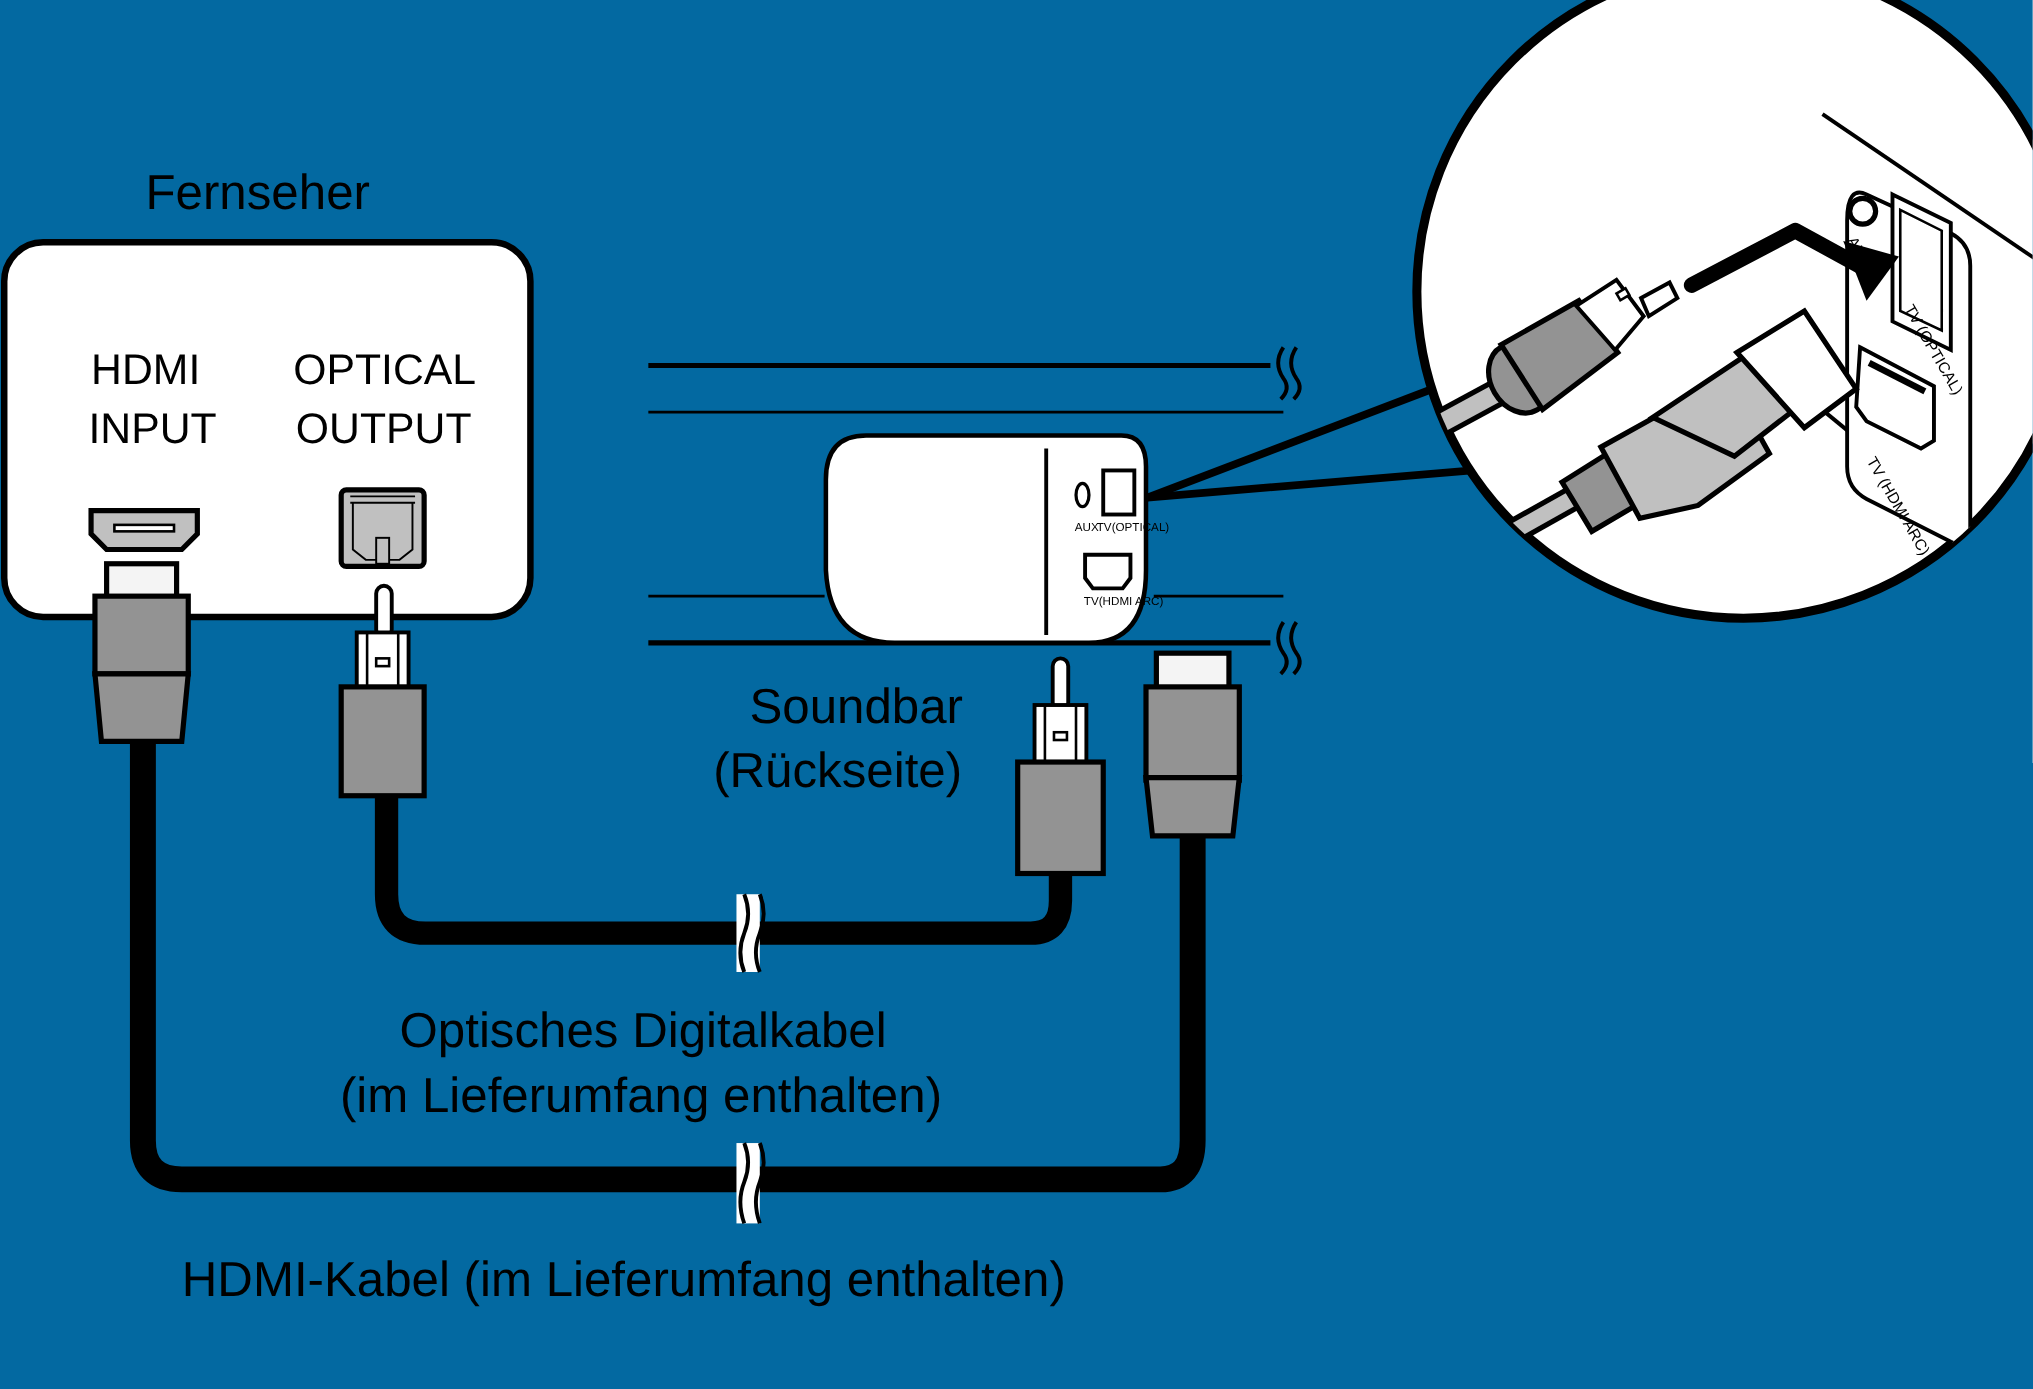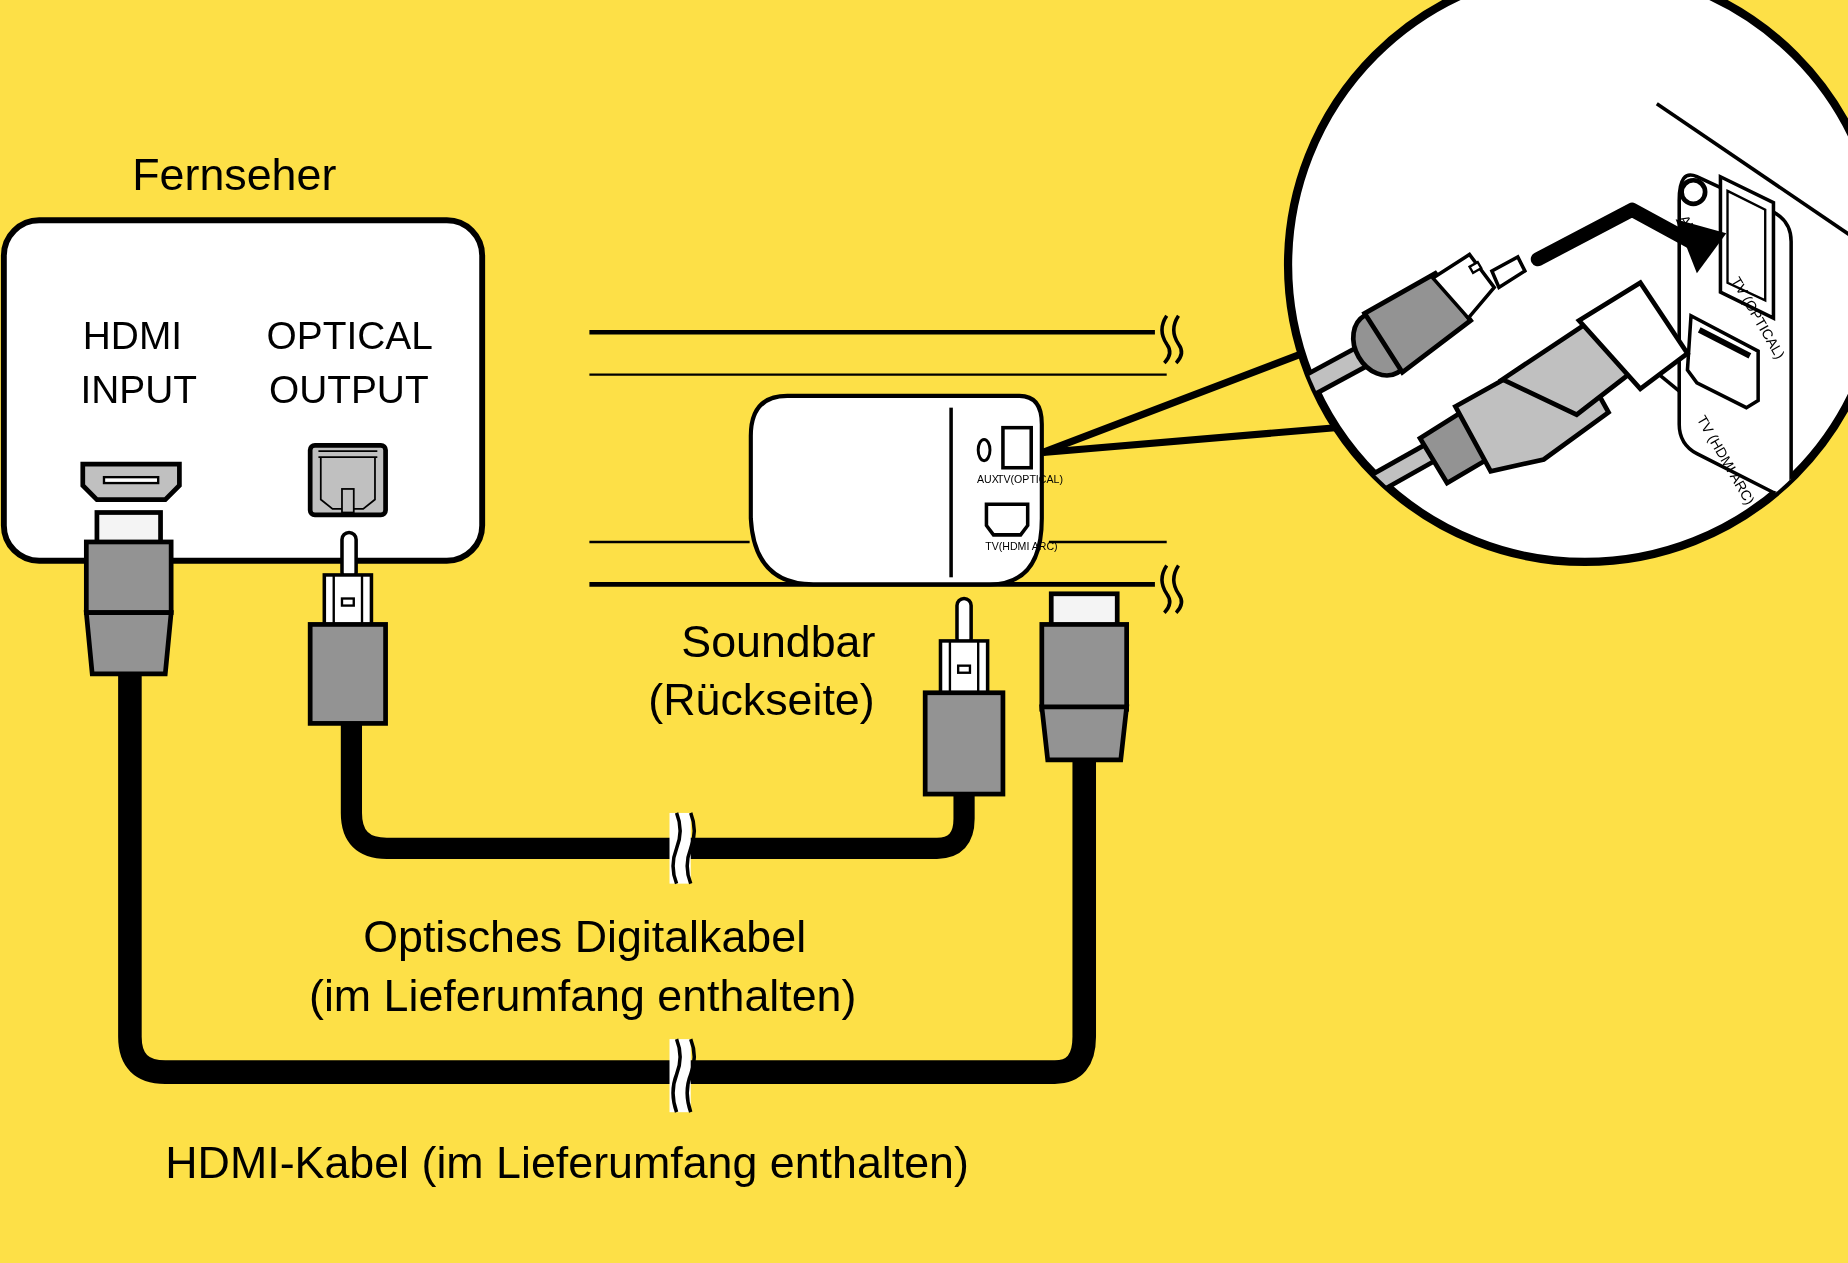--- a/index.html
+++ b/index.html
@@ -1,16 +1,16 @@
 <!DOCTYPE html>
 <html><head>
 <meta charset="utf-8">
 <style>
   html, body { margin: 0; padding: 0; background: #ffffff; }
-  #stage { position: relative; width: 1848px; height: 1263px; overflow: hidden; background: #fde047; }
+  #stage { position: relative; width: 1848px; height: 1263px; overflow: hidden; background: #0369a1; }
   svg { position: absolute; left: 0; top: 0; width: 1848px; height: 1263px; }
   .lbl { font-family: "Liberation Sans", sans-serif; fill: #000; }
   .lbl-big { font-size: 38px; }
   .tiny { font-family: "Liberation Sans Narrow", "Liberation Sans", sans-serif; fill: #000; font-size: 9px; }
   .tiny2 { font-family: "Liberation Sans", sans-serif; fill: #000; font-size: 12px; }
 </style>
 </head>
 <body>
 
 <div id="stage">

